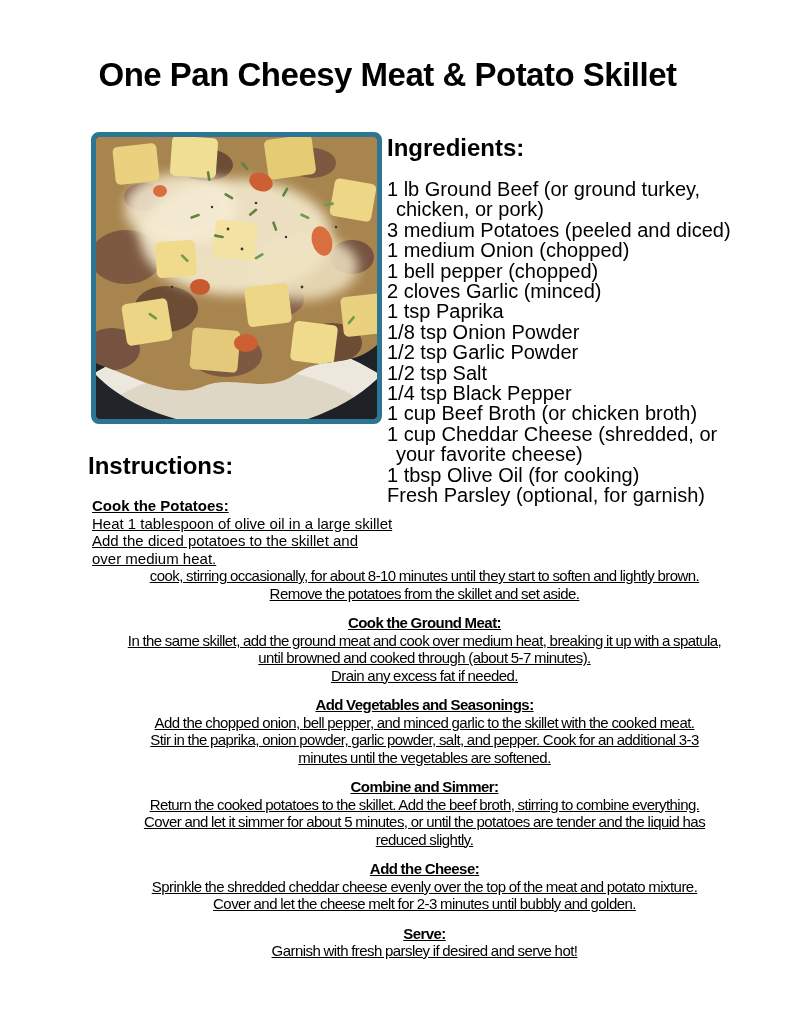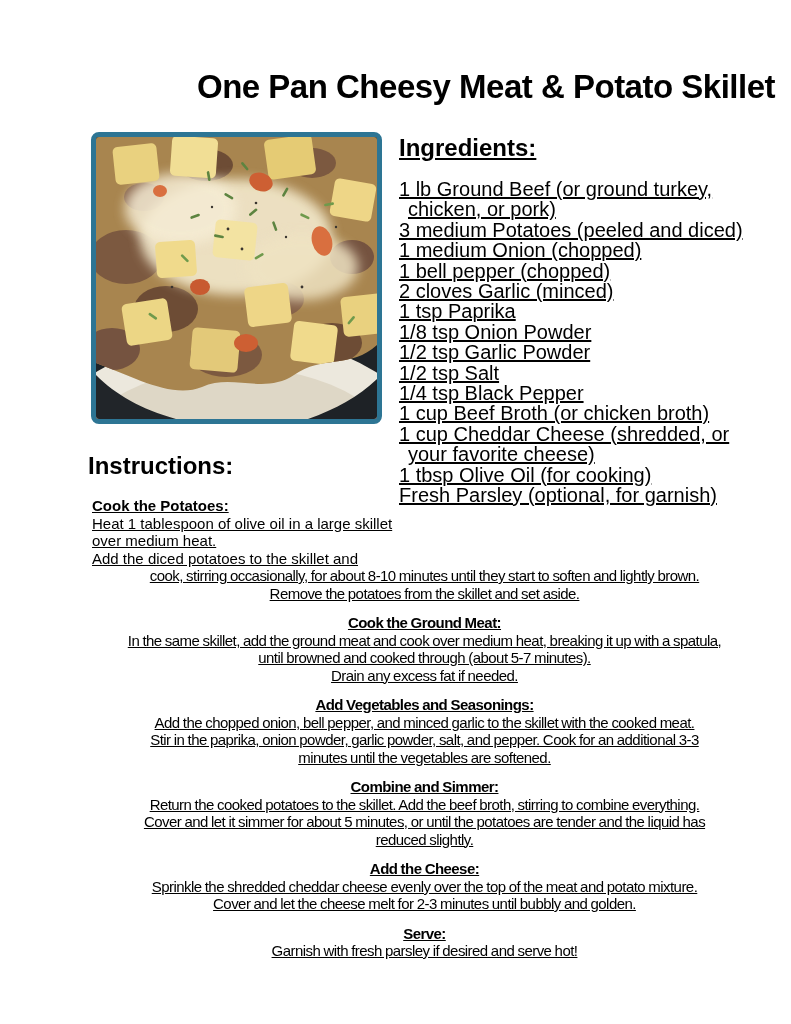--- a/index.html
+++ b/index.html
@@ -2,34 +2,34 @@
 <html><head>
 <meta charset="utf-8">
 <style>
   html,body { margin:0; padding:0; background:#ffffff; }
   .page {
     position:relative; width:791px; height:1024px; background:#ffffff;
     font-family:"Liberation Sans","DejaVu Sans",sans-serif; color:#000;
     overflow:hidden;
   }
   .title {
-    position:absolute; top:68px; left:0; width:775px;
-    text-align:right; font-size:33px; font-weight:bold; letter-spacing:-0.5px;
+    position:absolute; top:56px; left:0; width:775px;
+    text-align:center; font-size:33px; font-weight:bold; letter-spacing:-0.5px;
     white-space:nowrap;
   }
   
   .photo-frame {
     position:absolute; left:91px; top:132px; width:281px; height:282px;
     border:5px solid #2d7594; border-radius:8px; overflow:hidden;
     background:#1f2327;
   }
   .photo-frame svg { display:block; width:100%; height:100%; }
 
   
-  .ingredients { position:absolute; left:399px; top:134px; width:345px;text-decoration:underline; }
+  .ingredients { position:absolute; left:387px; top:134px; width:345px; }
   .ing-heading { font-size:24px; font-weight:bold; margin:0 0 17px 0; }
   .ing-item {
     font-size:20px; line-height:20.4px;
     padding-left:9px; text-indent:-9px;
   }
 
   
   .inst-heading { position:absolute; left:88px; top:452px; font-size:24px; font-weight:bold; }
   .instructions { position:absolute; left:92px; top:497px; width:665px;text-decoration:underline; }
   .section { margin-top:12px; }
@@ -154,22 +154,22 @@
     <div class="ing-item">Fresh Parsley (optional, for garnish)</div>
   </div>
 
   <div class="inst-heading">Instructions:</div>
 
   <div class="instructions">
 
     <div class="section">
       <div class="sec-title">Cook the Potatoes:</div>
       <div class="line">Heat 1 tablespoon of olive oil in a large skillet</div>
+      <div class="line">Add the diced potatoes to the skillet and</div>
       <div class="line">over medium heat.</div>
-      <div class="line">Add the diced potatoes to the skillet and</div>
       <div class="line condensed">cook, stirring occasionally, for about 8-10 minutes until they start to soften and lightly brown.</div>
       <div class="line condensed">Remove the potatoes from the skillet and set aside.</div>
     </div>
 
     <div class="section">
       <div class="sec-title condensed">Cook the Ground Meat:</div>
       <div class="line condensed">In the same skillet, add the ground meat and cook over medium heat, breaking it up with a spatula,</div>
       <div class="line condensed">until browned and cooked through (about 5-7 minutes).</div>
       <div class="line condensed">Drain any excess fat if needed.</div>
     </div>

